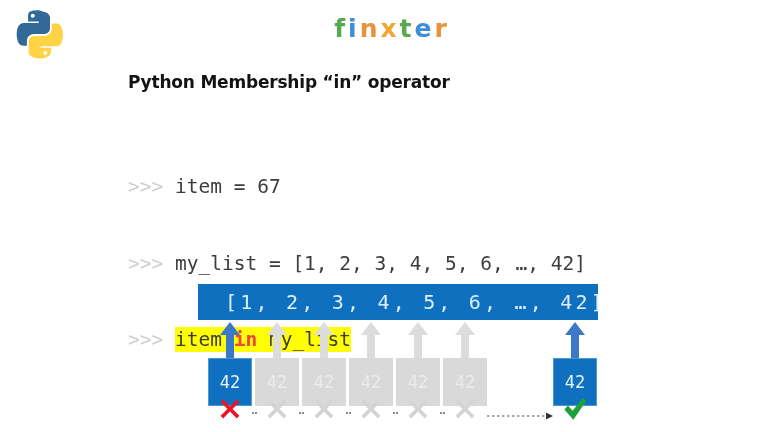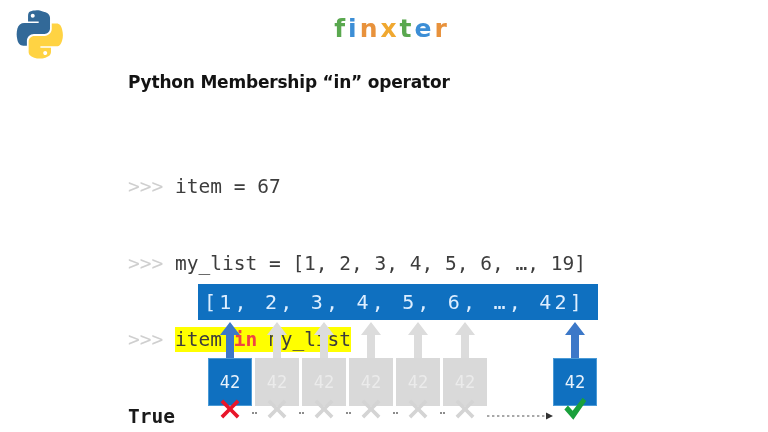--- a/index.html
+++ b/index.html
@@ -86,21 +86,21 @@
   .list-banner {
     position: absolute;
     left: 0;
     top: 0;
     width: 400px;
     height: 36px;
     background: #0f70c0;
     display: flex;
     align-items: center;
     box-sizing: border-box;
-    padding-left: 6px;
+    padding-left: 27px;
   }
   .list-banner-text {
     font-family: "DejaVu Sans Mono", monospace;
     font-size: 20px;
     color: #ddeeff;
     letter-spacing: 3.2px;
     white-space: pre;
   }
 
   .slots {
@@ -183,23 +183,22 @@
     <path d="M73.6 30.5v9.9c0 7.1-6 13.1-12.9 13.1H41.1c-5.6 0-10.3 4.8-10.3 10.4v19.5c0 5.6 4.8 8.8 10.3 10.4 6.6 1.9 12.9 2.3 20.8 0 5.2-1.5 10.3-4.5 10.3-10.4v-7.8H52.6v-2.8h29.8c6 0 8.2-4.2 10.3-10.5 2.2-6.5 2.1-12.7 0-21.1-1.5-6-4.3-10.5-10.3-10.5h-8.8zM61.5 81.3c2.1 0 3.7 1.7 3.7 3.7 0 2.1-1.7 3.8-3.7 3.8-2 0-3.7-1.7-3.7-3.8 0-2 1.6-3.7 3.7-3.7z" fill="#ffd343"></path>
   </svg>
 </div>
 
 <div class="brand" id="brand-wrap"><span style="color: rgb(90, 168, 79);">f</span><span style="color: rgb(60, 142, 214);">i</span><span style="color: rgb(232, 146, 60);">n</span><span style="color: rgb(240, 168, 48);">x</span><span style="color: rgb(90, 168, 79);">t</span><span style="color: rgb(60, 142, 214);">e</span><span style="color: rgb(232, 146, 60);">r</span></div>
 
 <div class="page-title">Python Membership “in” operator</div>
 
 <div class="code-block">
   <div class="code-line"><span class="prompt">&gt;&gt;&gt;</span> <span>item = 67</span></div>
-  <div class="code-line"><span class="prompt">&gt;&gt;&gt;</span> <span>my_list = [1, 2, 3, 4, 5, 6, …, 19]</span></div>
+  <div class="code-line"><span class="prompt">&gt;&gt;&gt;</span> <span>my_list = [1, 2, 3, 4, 5, 6, …, 42]</span></div>
   <div class="code-line"><span class="prompt">&gt;&gt;&gt;</span> <span class="hl"><span>item </span><span class="kw">in</span><span> my_list</span></span></div>
-  <div class="code-line result">True</div>
 </div>
 
 <div class="diagram">
 
   <div class="list-banner">
     <span class="list-banner-text">[1, 2, 3, 4, 5, 6, …, 42]</span>
   </div>
 
   <div class="slots" id="slots-wrap">
       <div class="slot" style="left: 10px;">

